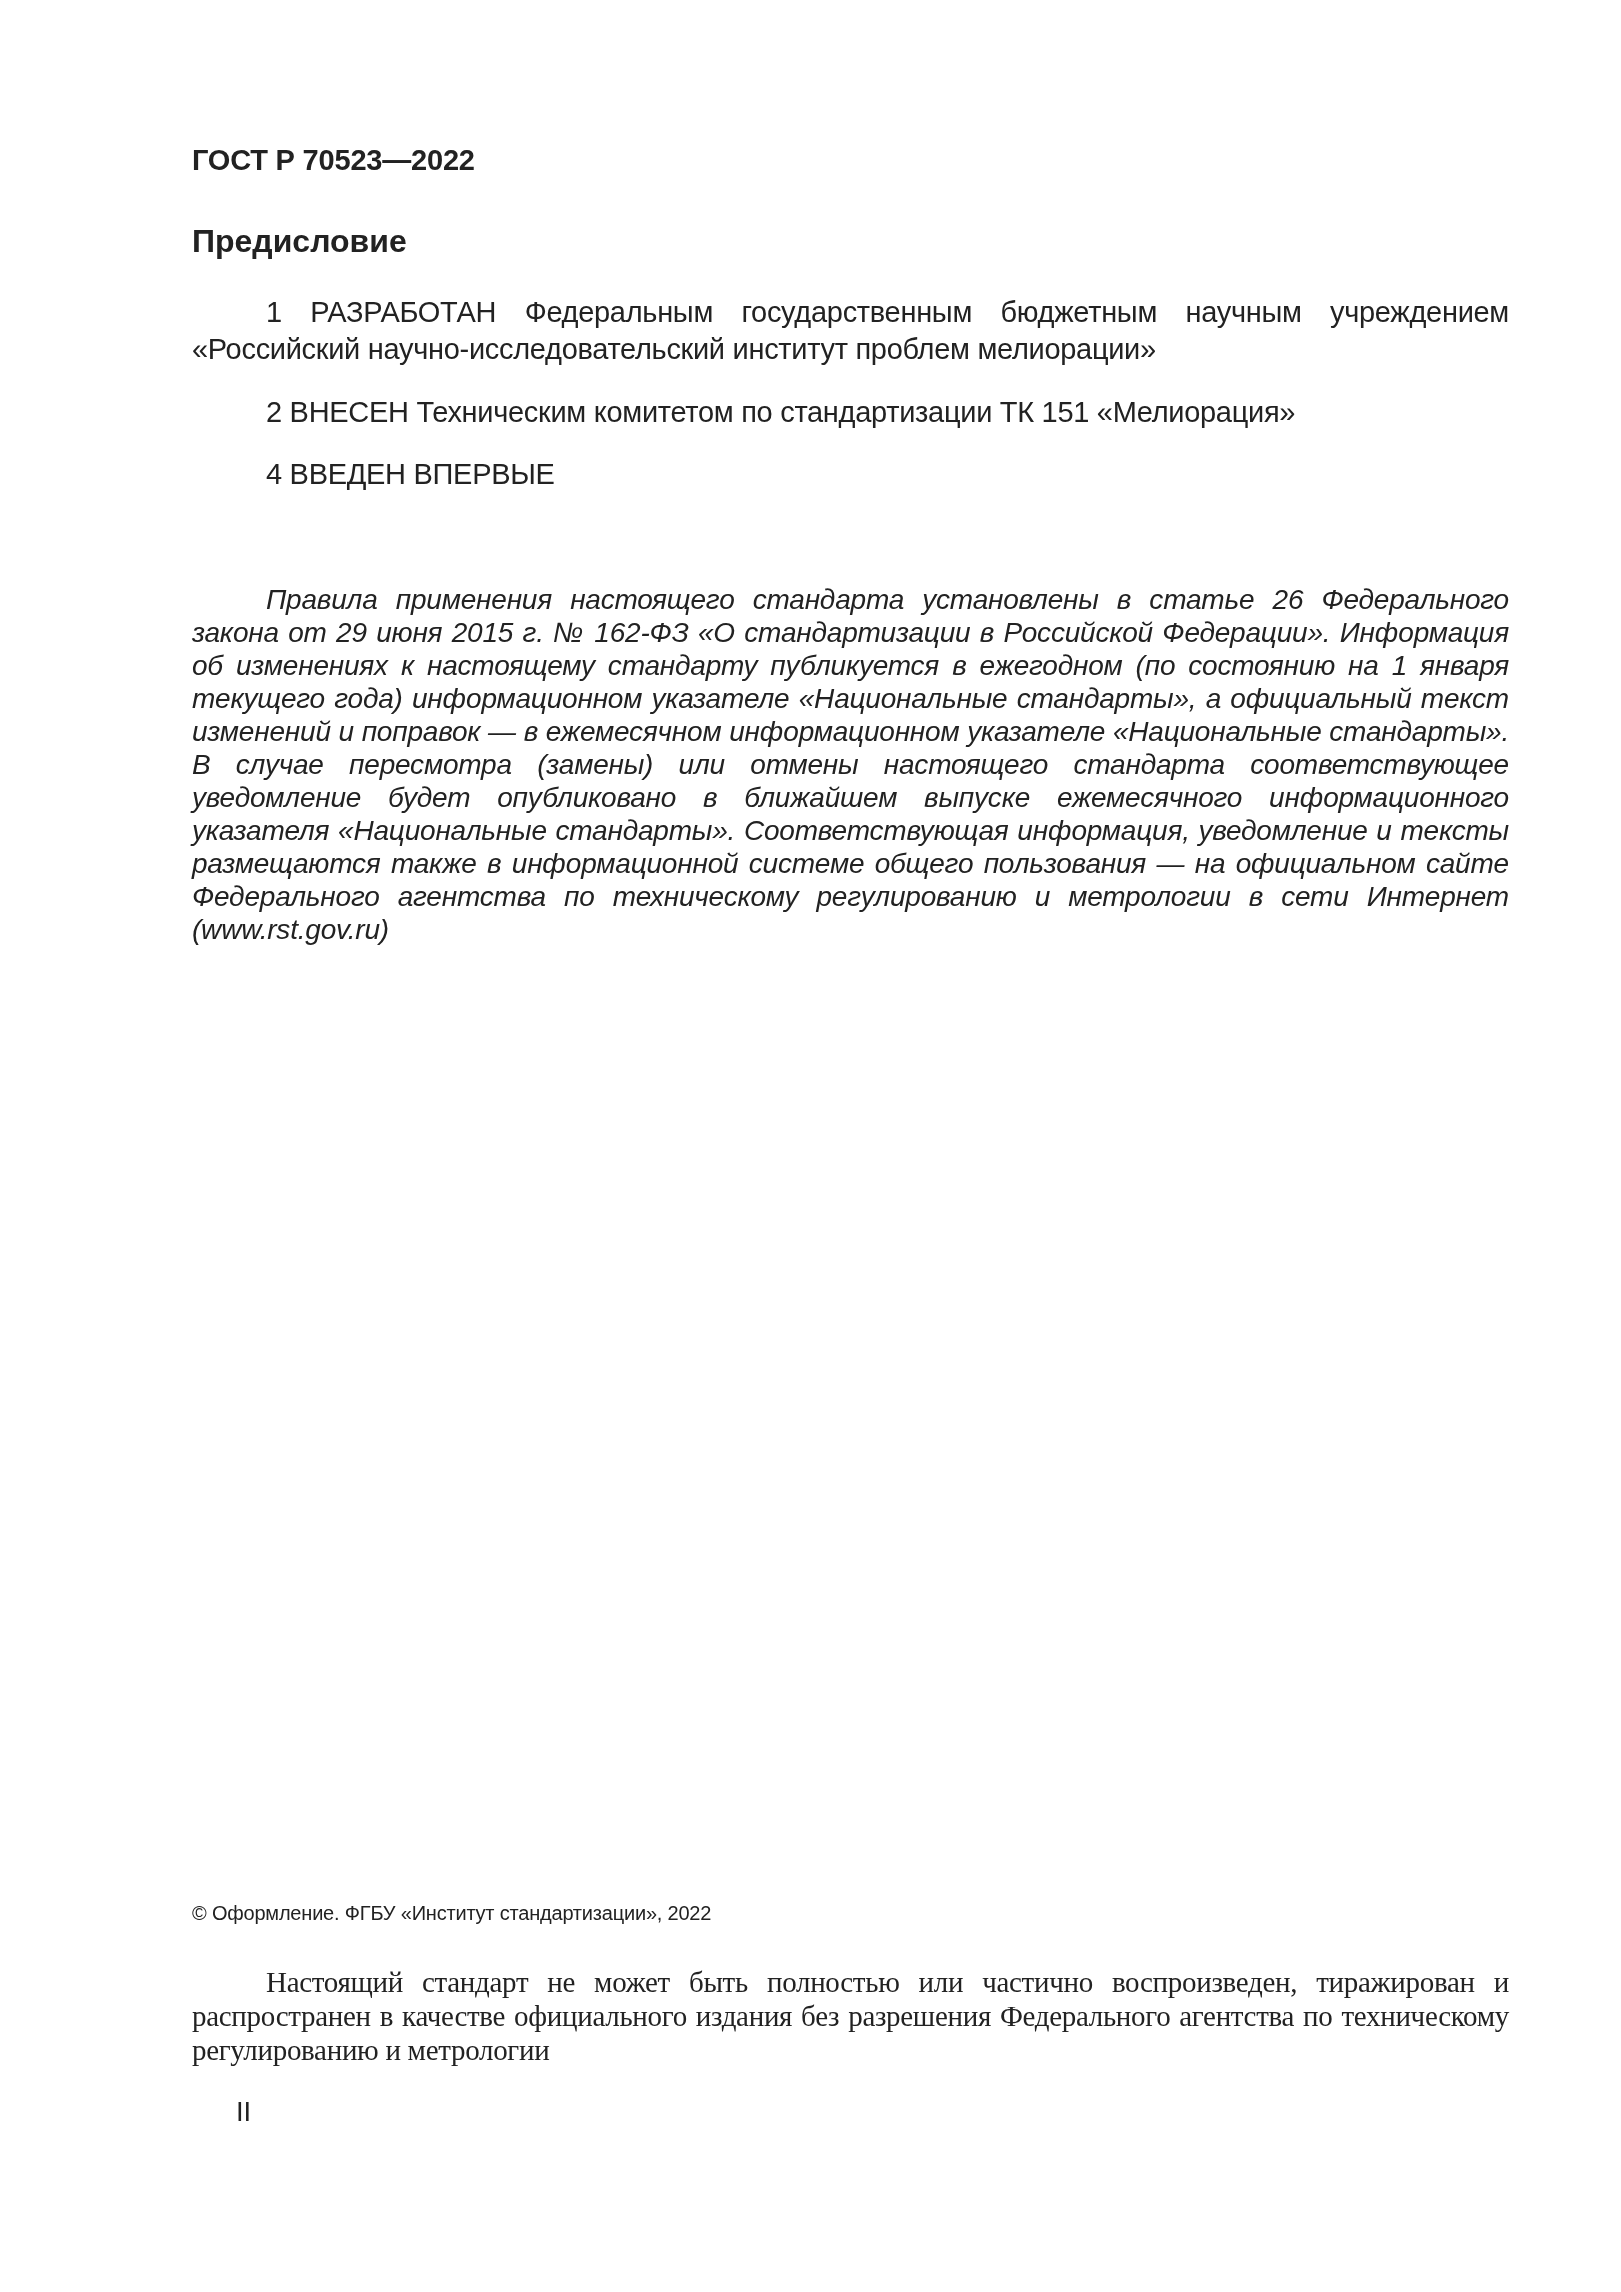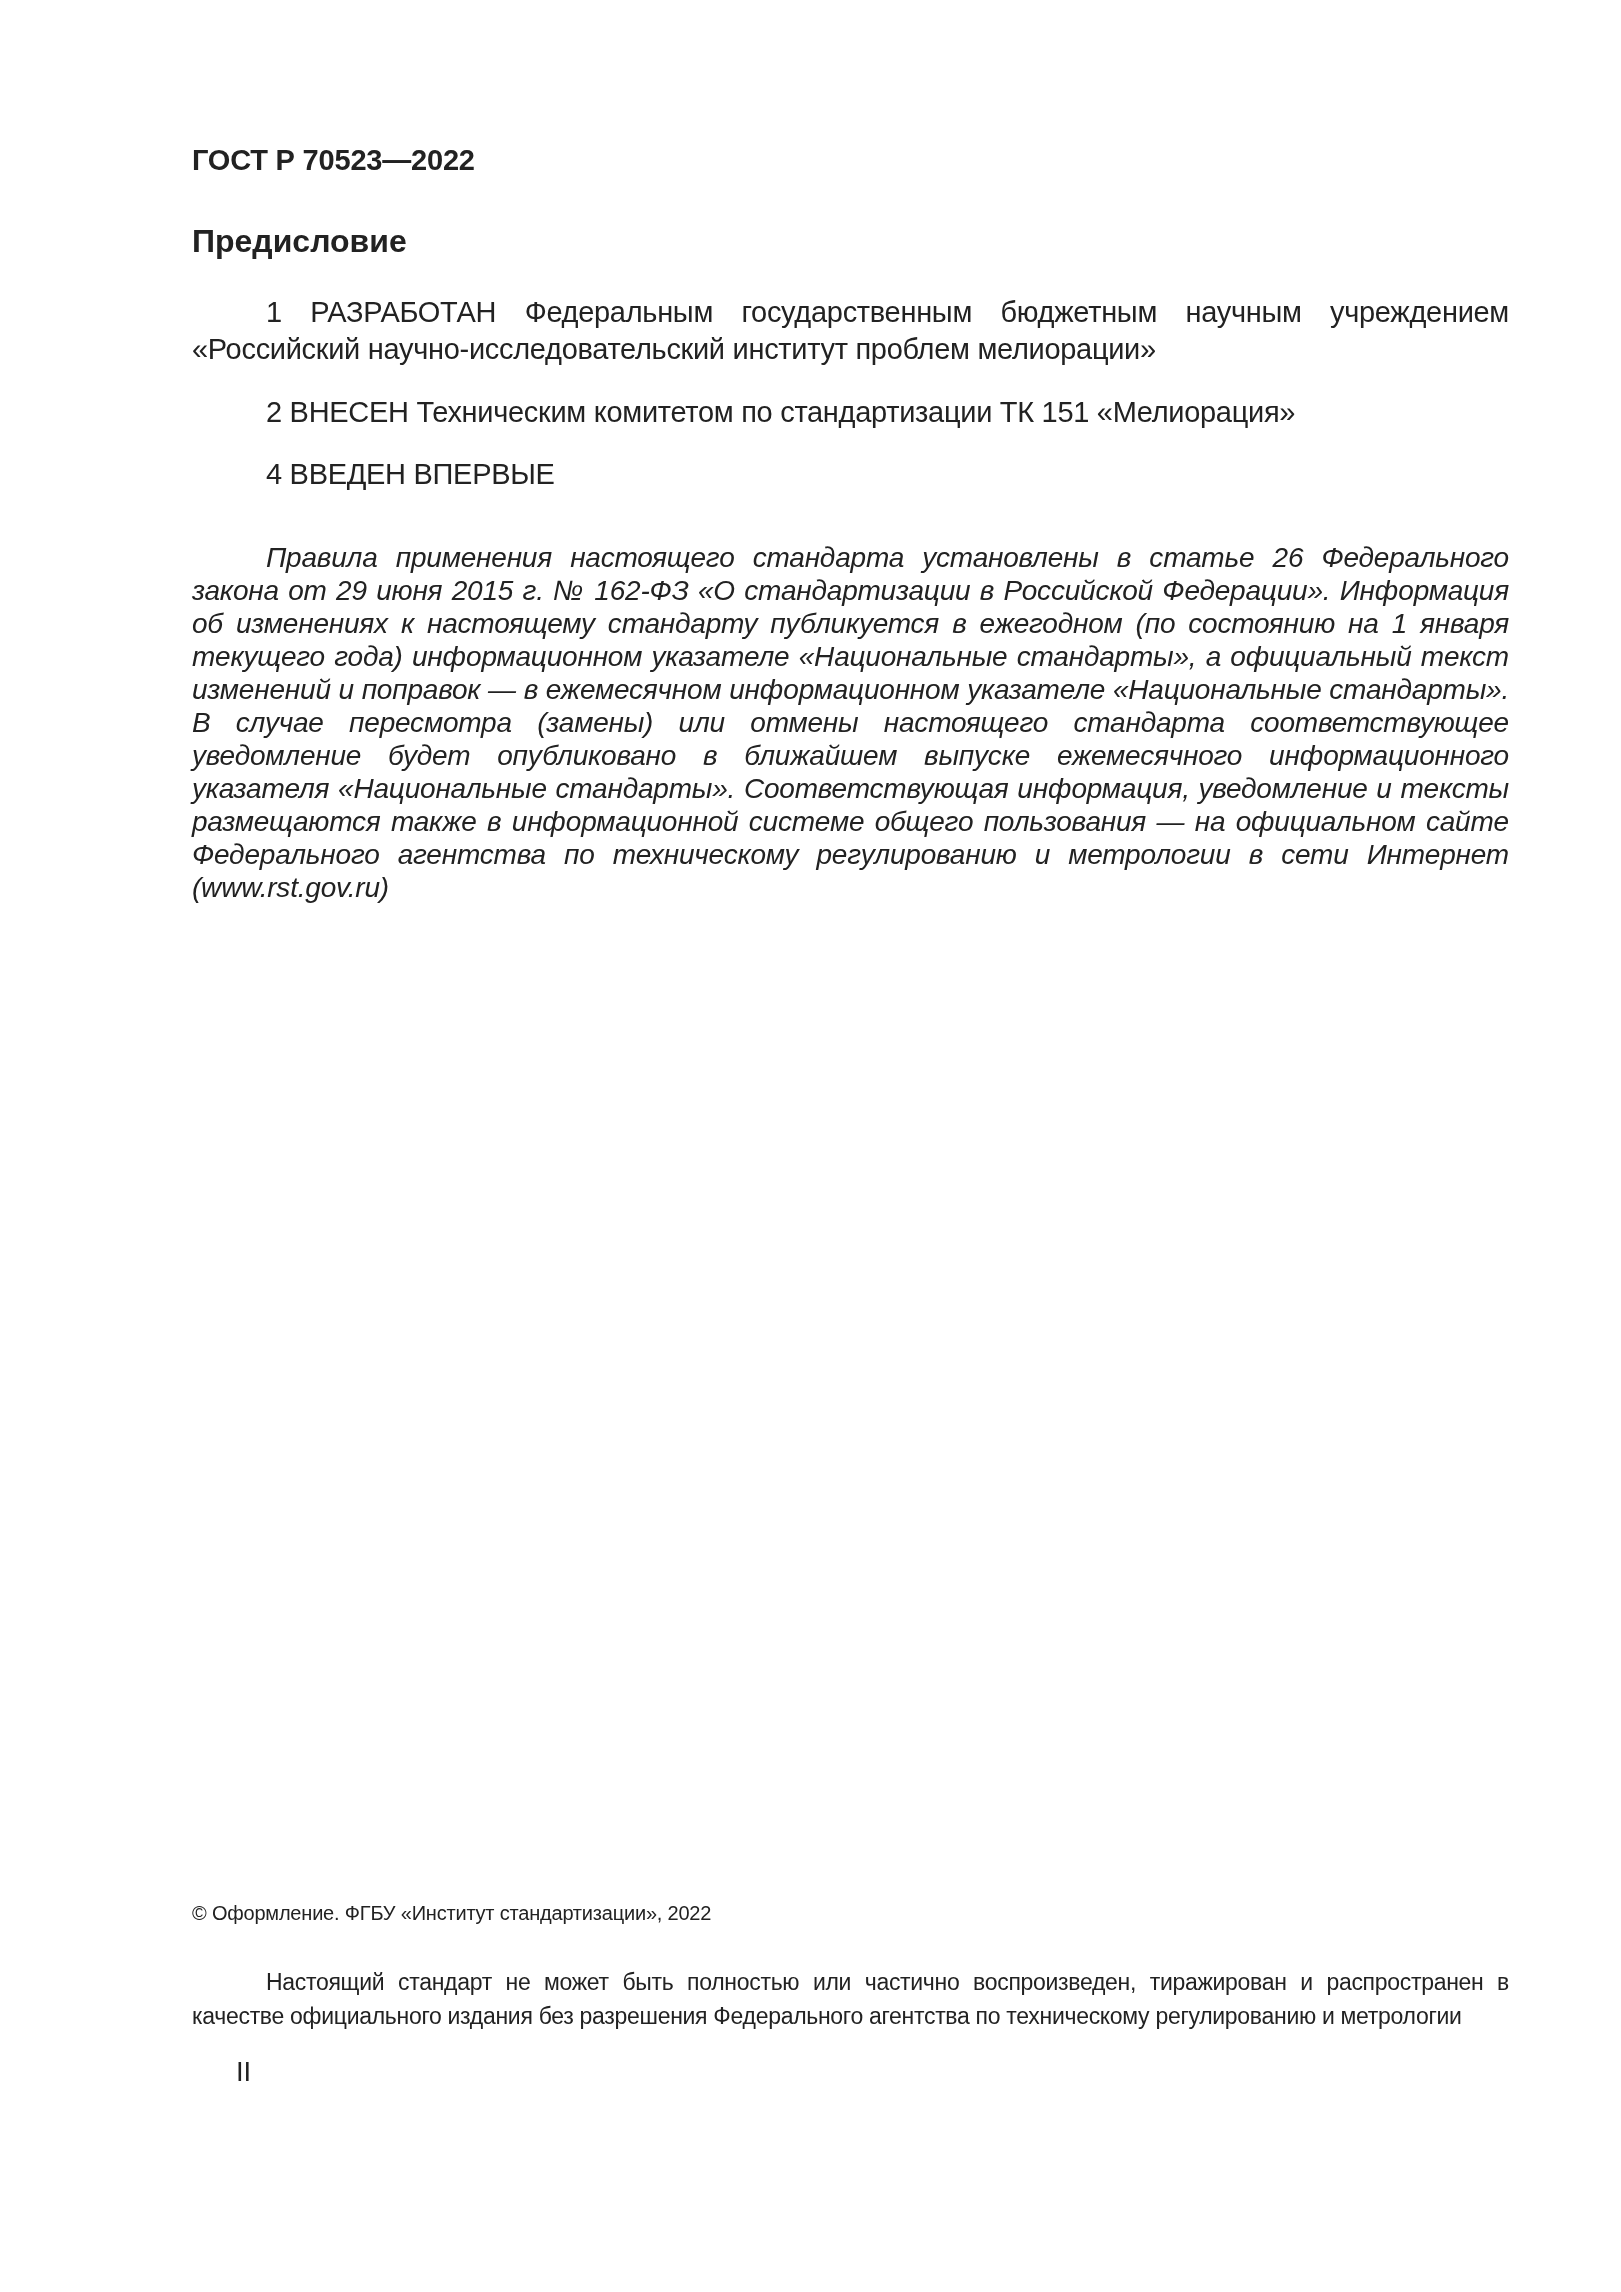--- a/index.html
+++ b/index.html
@@ -41,46 +41,47 @@
     line-height: 37px;
     text-align: justify;
     text-indent: 74px;
     letter-spacing: -0.3px;
     margin: 25.5px 0 0 0;
   }
   .para.first {
     margin-top: 33px;
   }
   .legal-note {
-    margin-top: 48px;
+    margin-top: 90px;
     font-size: 28px;
     line-height: 33px;
     font-style: italic;
     text-align: justify;
     text-indent: 74px;
     letter-spacing: -0.2px;
   }
   .bottom-block {
     position: absolute;
     left: 192px;
     right: 112px;
     top: 1897px;
   }
   .copyright {
     font-size: 20px;
     line-height: 33px;
     letter-spacing: -0.2px;
   }
   .distribution {
     margin-top: 35px;
-    font-size: 23px;
+    font-size: 29px;
     line-height: 34px;
     text-align: justify;
     text-indent: 74px;
     letter-spacing: -0.3px;
+    font-family: Liberation Serif, serif;
   }
   .page-number {
     margin-top: 11.8px;
     font-size: 27.4px;
     line-height: 31px;
     margin-left: 44px;
   }
 </style>
 </head>
 <body>

